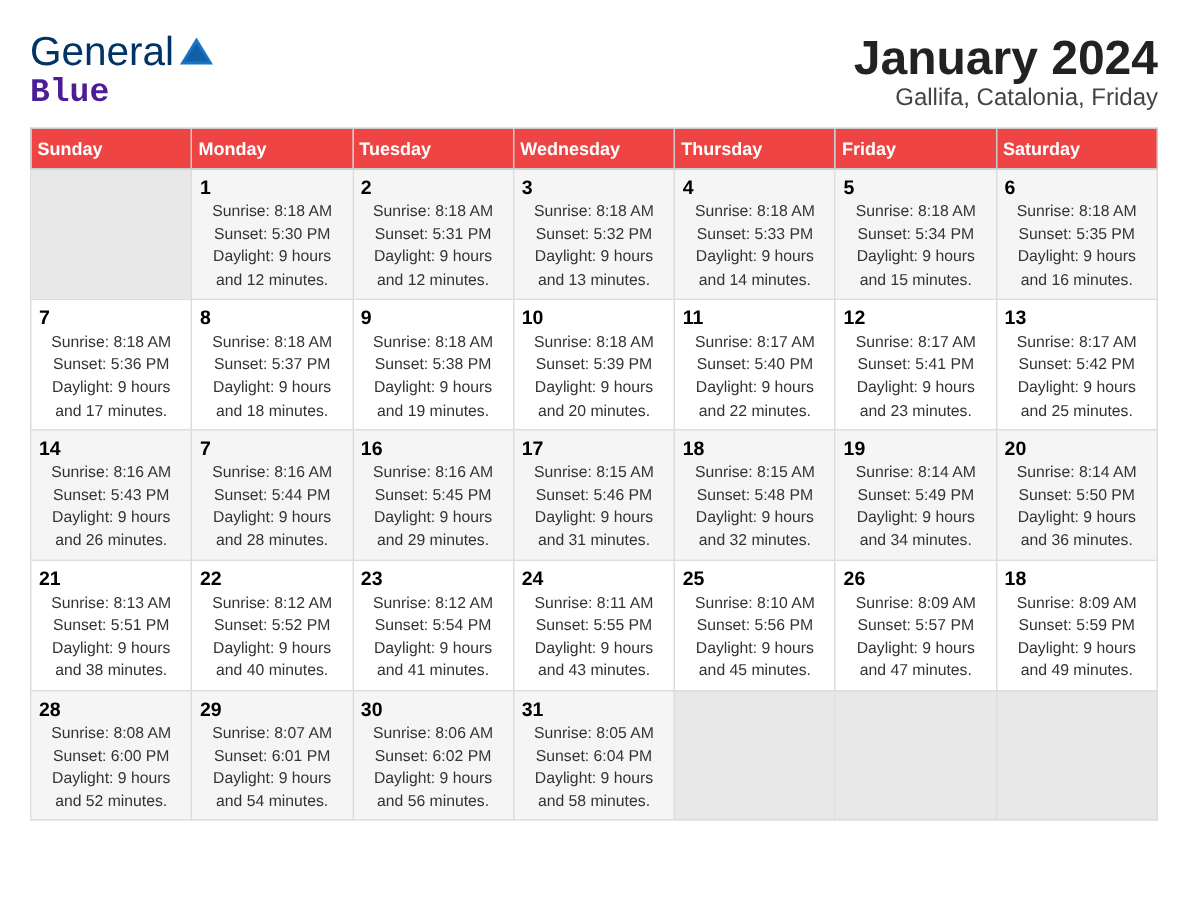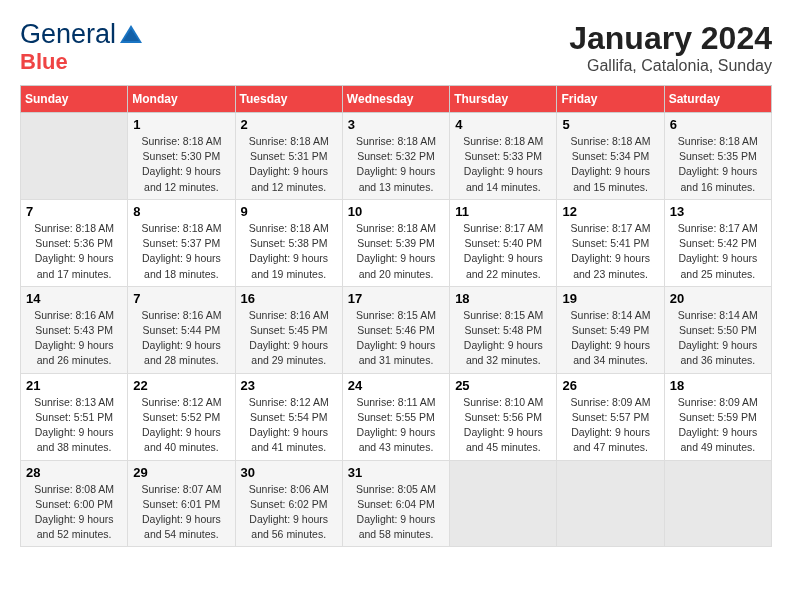--- a/index.html
+++ b/index.html
@@ -87,26 +87,26 @@
   <div class="logo">
     <div>
       <div style="display:flex;align-items:center;">
         <div style="font-size:27px;font-weight:normal;color:#003366;line-height:1.1;">
           <span style="color:#003366;">General</span><svg width="26" height="26" viewBox="0 0 26 26" style="vertical-align:middle;margin:0 2px;">
               <polygon points="13,2 24,20 2,20" fill="#1a75c4"></polygon>
               <polygon points="13,6 21,18 5,18" fill="#003366" opacity="0.3"></polygon>
             </svg>
         </div>
       </div>
-      <div style="font-size:22px;font-weight:bold;color:#ef4444;line-height:1.1;">Blue</div>
+      <div style="font-size:22px;font-weight:bold;color:#4c1d95;line-height:1.1;font-family:Liberation Mono, monospace;">Blue</div>
     </div>
   </div>
   <div class="title-block">
     <h1>January 2024</h1>
-    <h2>Gallifa, Catalonia, Sunday</h2>
+    <h2>Gallifa, Catalonia, Friday</h2>
   </div>
 </div>
 
 <table>
   <thead>
     <tr>
     <th>Sunday</th>
         <th>Monday</th>
         <th>Tuesday</th>
         <th>Wednesday</th>

